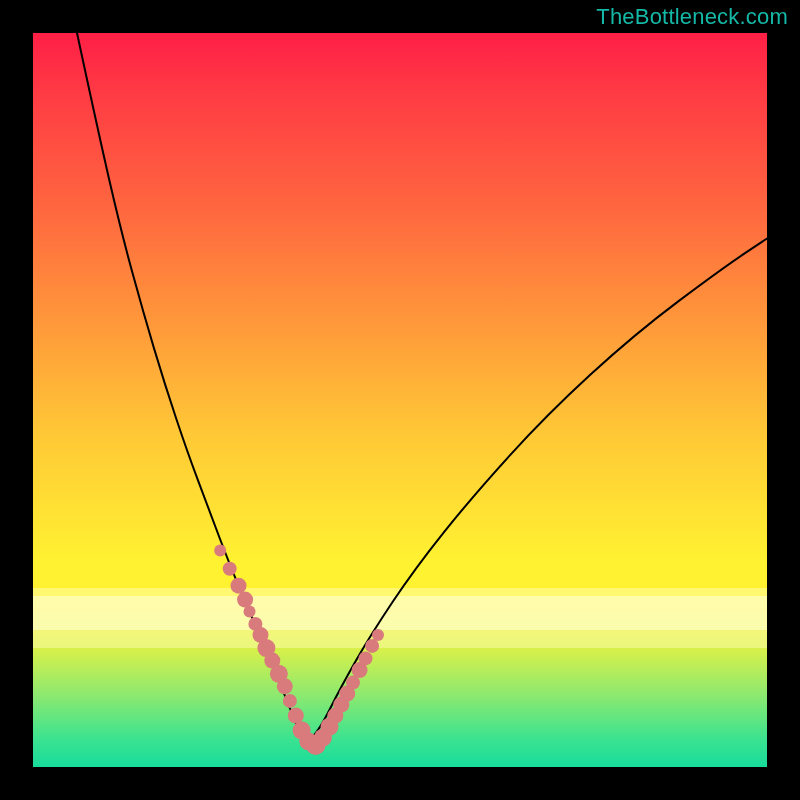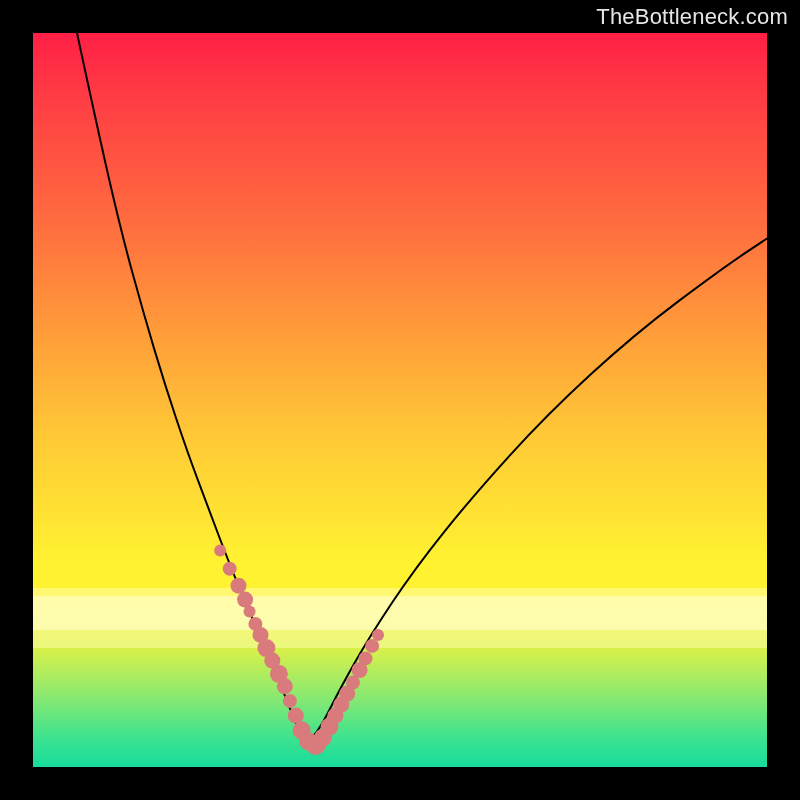--- a/index.html
+++ b/index.html
@@ -16,21 +16,21 @@
     left: 0;
     top: 0;
     width: 800px;
     height: 800px;
     background: #000;
   }
   .watermark {
     position: absolute;
     top: 4px;
     right: 12px;
-    color: #e5e5e5;
+    color: #14b8a6;
     font-size: 22px;
     font-weight: 500;
     letter-spacing: 0.2px;
     user-select: none;
   }
   .plot {
     position: absolute;
     left: 33px;
     top: 33px;
     width: 734px;

